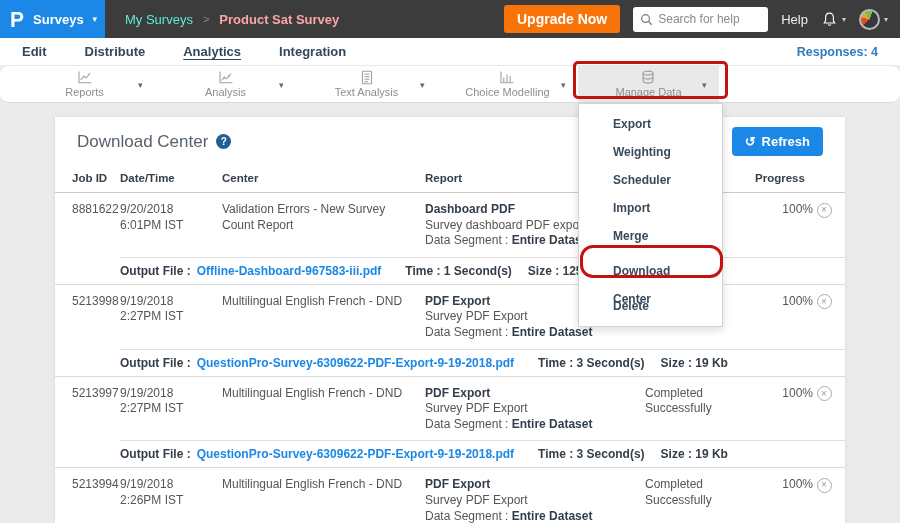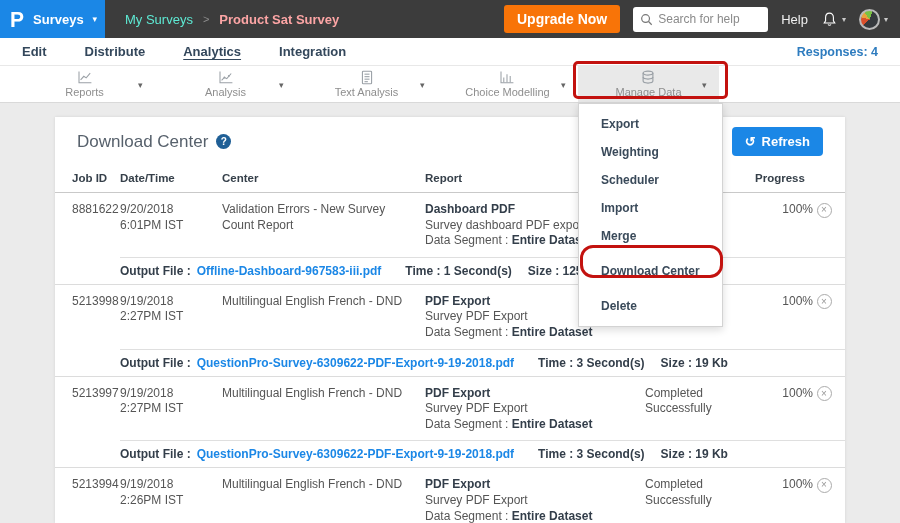--- a/index.html
+++ b/index.html
@@ -28,21 +28,21 @@
   .avatar { width:21px; height:21px; border-radius:50%; border:2px solid #B9B9B9;
             background: conic-gradient(from 230deg, #D94F2B 0 55deg, #E8A33D 55deg 95deg, #7AC143 95deg 150deg, #35393D 150deg 360deg); }
 
   
   .nav { height:27px; background:#fff; display:flex; align-items:center; padding:0 22px; gap:38px; }
   .nav-item { font-size:13px; font-weight:600; color:#33475B; cursor:pointer; }
   .nav-item.active { text-decoration:underline; text-underline-offset:3px; }
   .responses { margin-left:auto; font-size:12.5px; font-weight:600; color:#2E7CBF; }
 
   
-  .toolbar { height:38px; background:#fff; border-top:1px solid #E8E8E8; border-bottom:1px solid #D9D9D9; display:flex; padding-left:14px; }
+  .toolbar { height:38px; background:#fff; border-top:1px solid #E8E8E8; border-bottom:1px solid #D9D9D9; display:flex; padding-left:14px;border-radius:9px; }
   .tb-cell { width:141px; height:100%; position:relative; display:flex; align-items:center; justify-content:center; cursor:pointer; }
   .tb-cell.active-cell { background:#E9E9E9; }
   .tb-stack { display:flex; flex-direction:column; align-items:center; gap:1px; }
   .tb-icon { height:15px; display:flex; align-items:center; }
   .tb-icon svg { stroke:#9AA0A6; fill:none; stroke-width:1.3; }
   .tb-label { font-size:11px; color:#8E8E8E; }
   .tb-caret { position:absolute; left:124px; top:14px; font-size:9px; color:#666; }
 
   
   .content { position:absolute; top:103px; left:0; right:0; bottom:0; background:#EBEBEB; }
@@ -69,21 +69,21 @@
   .cancel { display:inline-flex; width:15px; height:15px; border:1px solid #ABABAB; border-radius:50%;
             align-items:center; justify-content:center; color:#999; font-size:10px; line-height:1; cursor:pointer; }
   .routput { margin-left:65px; border-top:1px solid #DFDFDF; padding:6px 0 6px 0; font-size:12px; font-weight:700; color:#333E4A;
              display:flex; align-items:center; }
   .olink { color:#1B87E6; text-decoration:none; margin-left:6px; cursor:pointer; }
   .otime { margin-left:24px; }
   .osize { margin-left:16px; }
 
   
   .menu { position:absolute; left:578px; top:103px; width:145px; background:#fff; border:1px solid #D3D3D3;
-          box-shadow:0 3px 8px rgba(0,0,0,.14); z-index:50; padding:6px 4px; }
+          box-shadow:0 3px 8px rgba(0,0,0,.14); z-index:50; padding:6px 16px; }
   .menu-item { height:28px; line-height:28px; padding-left:18px; font-size:12px; font-weight:600; color:#3A4A5A; cursor:pointer; }
   .menu-item.spaced { margin:7px 0; }
 
   
   .ann { position:absolute; border:3px solid #C3120F; z-index:60; pointer-events:none; }
   .ann-managedata { left:573px; top:61px; width:155px; height:38px; border-radius:5px; }
   .ann-downloadcenter { left:580px; top:245px; width:143px; height:33px; border-radius:13px; }
 </style>
 </head>
 <body>

